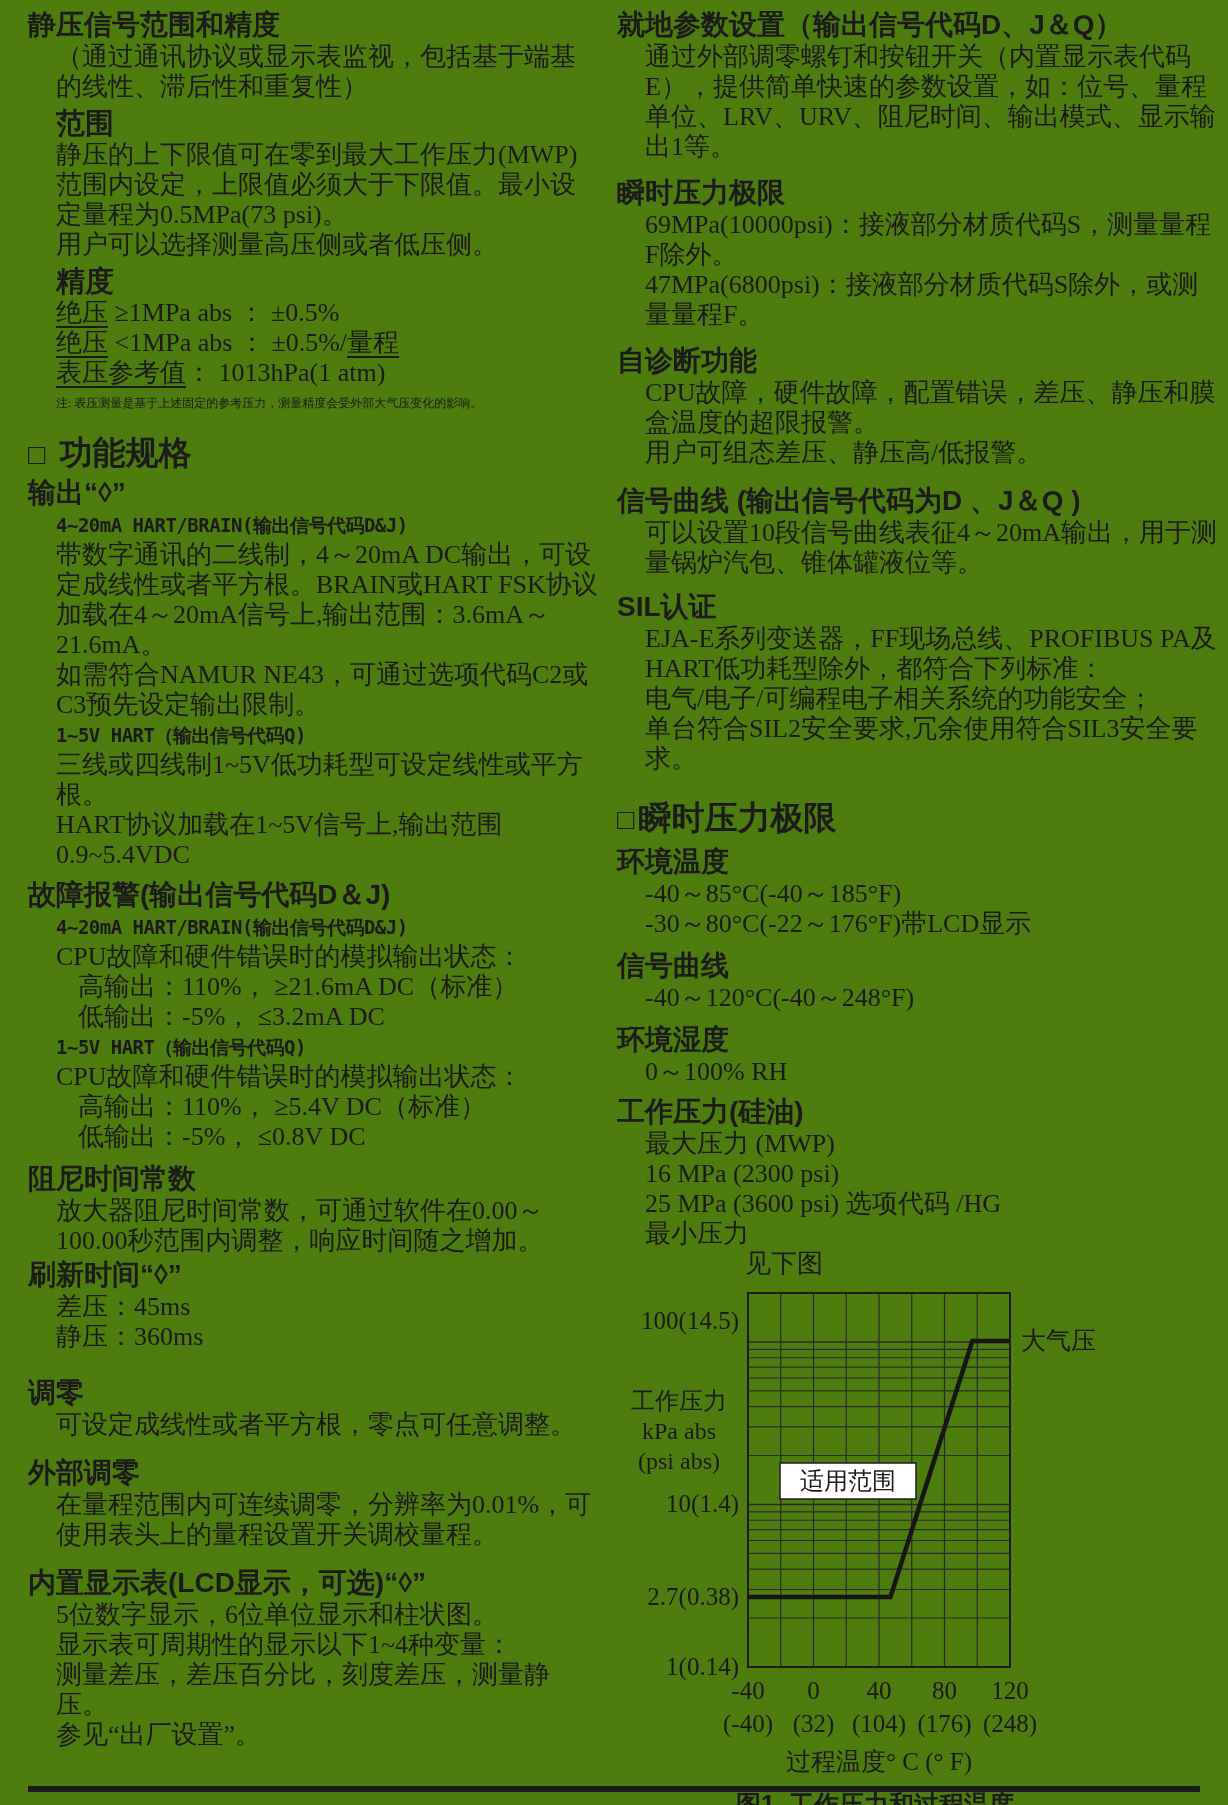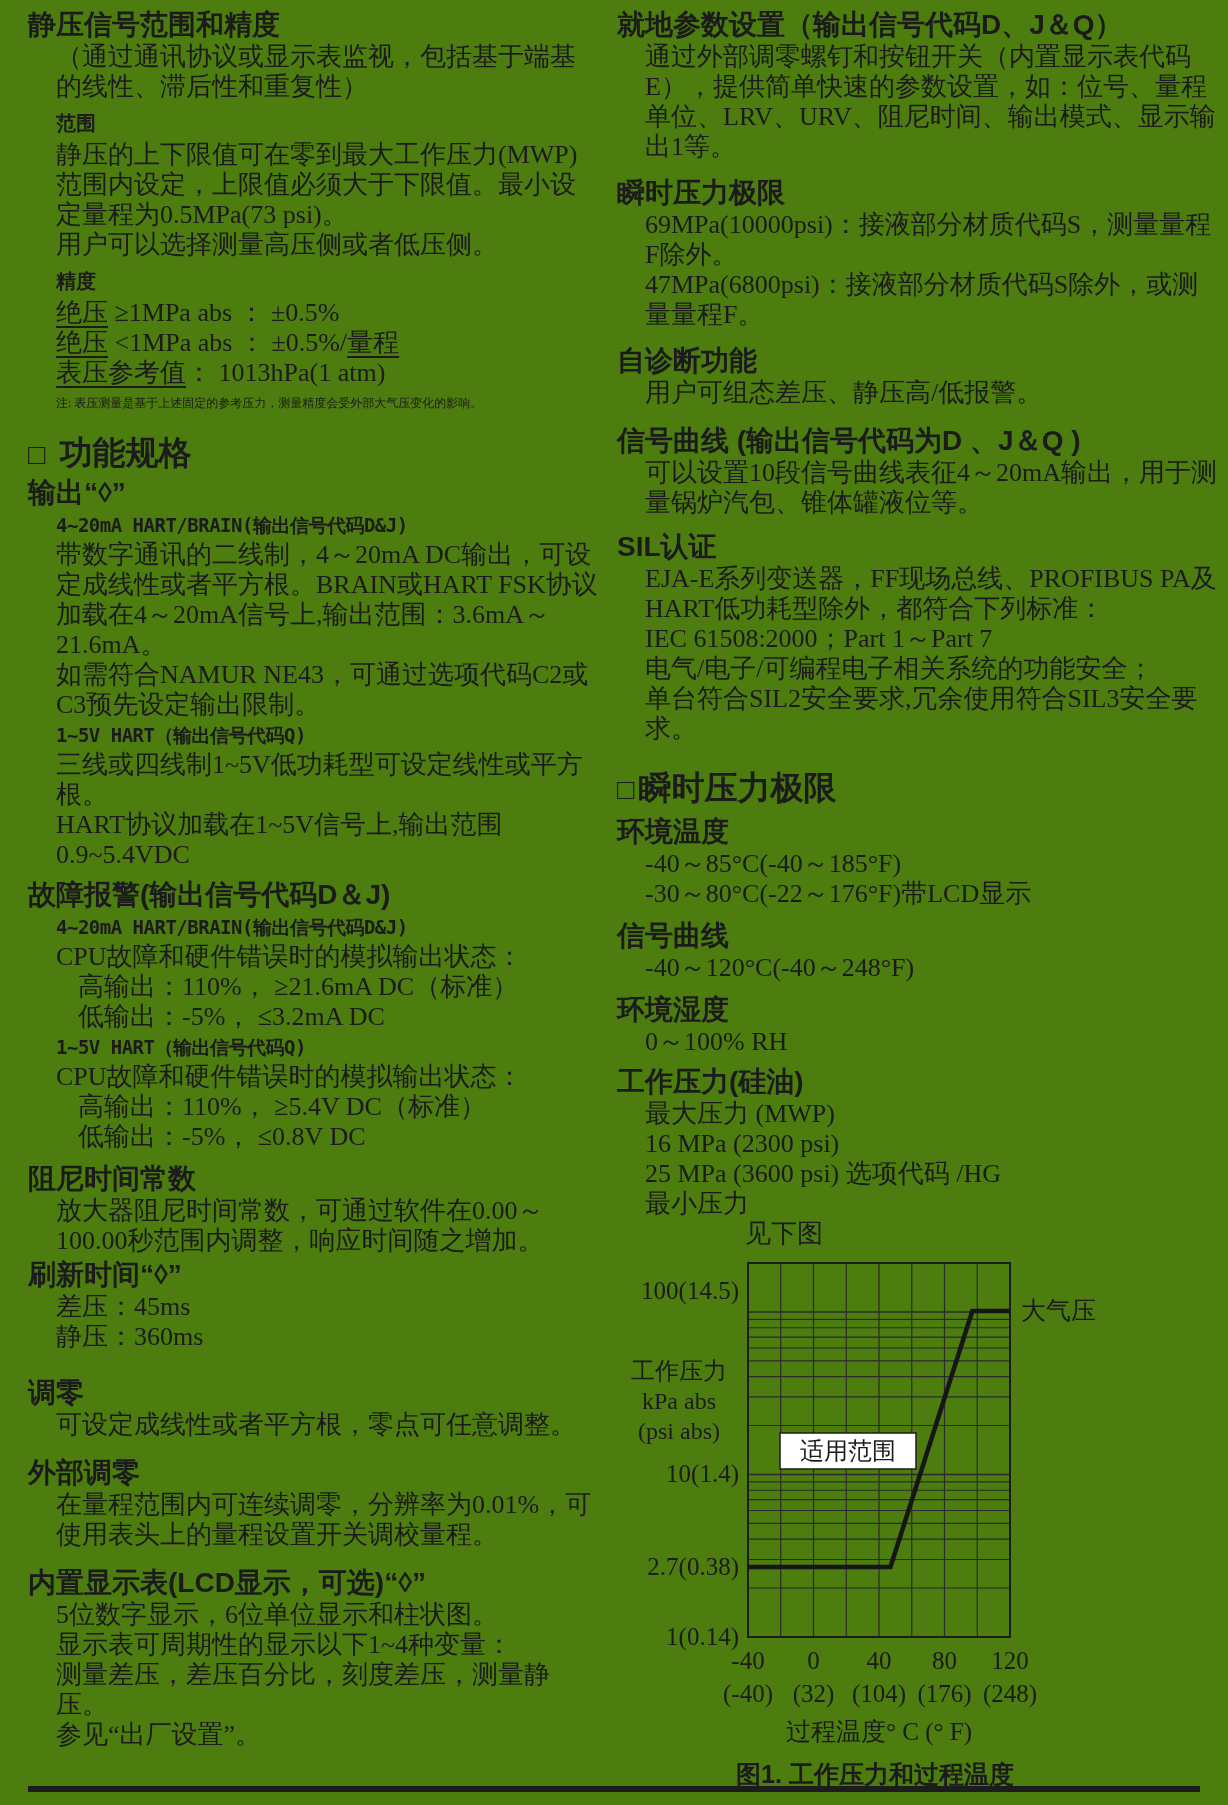--- a/index.html
+++ b/index.html
@@ -13,21 +13,21 @@
   .col { position:absolute; top:8px; }
   .col-left  { left:28px;  width:570px; }
   .col-right { left:617px; width:600px; }
 
   .h1 {
     font-family:"Liberation Sans","DejaVu Sans",sans-serif;
     font-weight:bold; font-size:28px; line-height:34px;
   }
   .h2 {
     font-family:"Liberation Sans","DejaVu Sans",sans-serif;
-    font-weight:bold; font-size:20px; line-height:34px; margin-left:28px;
+    font-weight:bold; font-size:29px; line-height:34px; margin-left:28px;
   }
   .sub {
     font-family:"DejaVu Sans Mono","Liberation Mono",monospace;
     font-weight:bold; font-size:19px; line-height:30px; margin-left:28px;
     letter-spacing:-0.5px;
   }
   .p  { font-size:26px; line-height:30px; margin-left:28px; }
   .pp { font-size:26px; line-height:30px; margin-left:50px; }
   .note {
     font-size:12px; line-height:27px; margin-left:28px;
@@ -119,28 +119,28 @@
   <div class="col col-right">
 
     <div class="h1">就地参数设置（输出信号代码D、J＆Q）</div>
     <div class="p">通过外部调零螺钉和按钮开关（内置显示表代码E），提供简单快速的参数设置，如：位号、量程单位、LRV、URV、阻尼时间、输出模式、显示输出1等。</div>
 
     <div class="h1" style="margin-top:14px">瞬时压力极限</div>
     <div class="p">69MPa(10000psi)：接液部分材质代码S，测量量程F除外。</div>
     <div class="p">47MPa(6800psi)：接液部分材质代码S除外，或测量量程F。</div>
 
     <div class="h1" style="margin-top:14px">自诊断功能</div>
+    <div class="p">CPU故障，硬件故障，配置错误，差压、静压和膜盒温度的超限报警。</div>
     <div class="p">用户可组态差压、静压高/低报警。</div>
 
     <div class="h1" style="margin-top:16px">信号曲线 (输出信号代码为D 、J＆Q )</div>
     <div class="p">可以设置10段信号曲线表征4～20mA输出，用于测量锅炉汽包、锥体罐液位等。</div>
 
     <div class="h1" style="margin-top:12px">SIL认证</div>
     <div class="p">EJA-E系列变送器，FF现场总线、PROFIBUS PA及HART低功耗型除外，都符合下列标准：</div>
-    <div class="p">IEC 61508:2000；Part 1～Part 7</div>
     <div class="p">电气/电子/可编程电子相关系统的功能安全；</div>
     <div class="p">单台符合SIL2安全要求,冗余使用符合SIL3安全要求。</div>
 
     <div class="sec tight" style="margin-top:24px"><span class="box">□</span><span>瞬时压力极限</span></div>
 
     <div class="h1" style="margin-top:6px">环境温度</div>
     <div class="p">-40～85°C(-40～185°F)</div>
     <div class="p">-30～80°C(-22～176°F)带LCD显示</div>
 
     <div class="h1" style="margin-top:10px">信号曲线</div>

